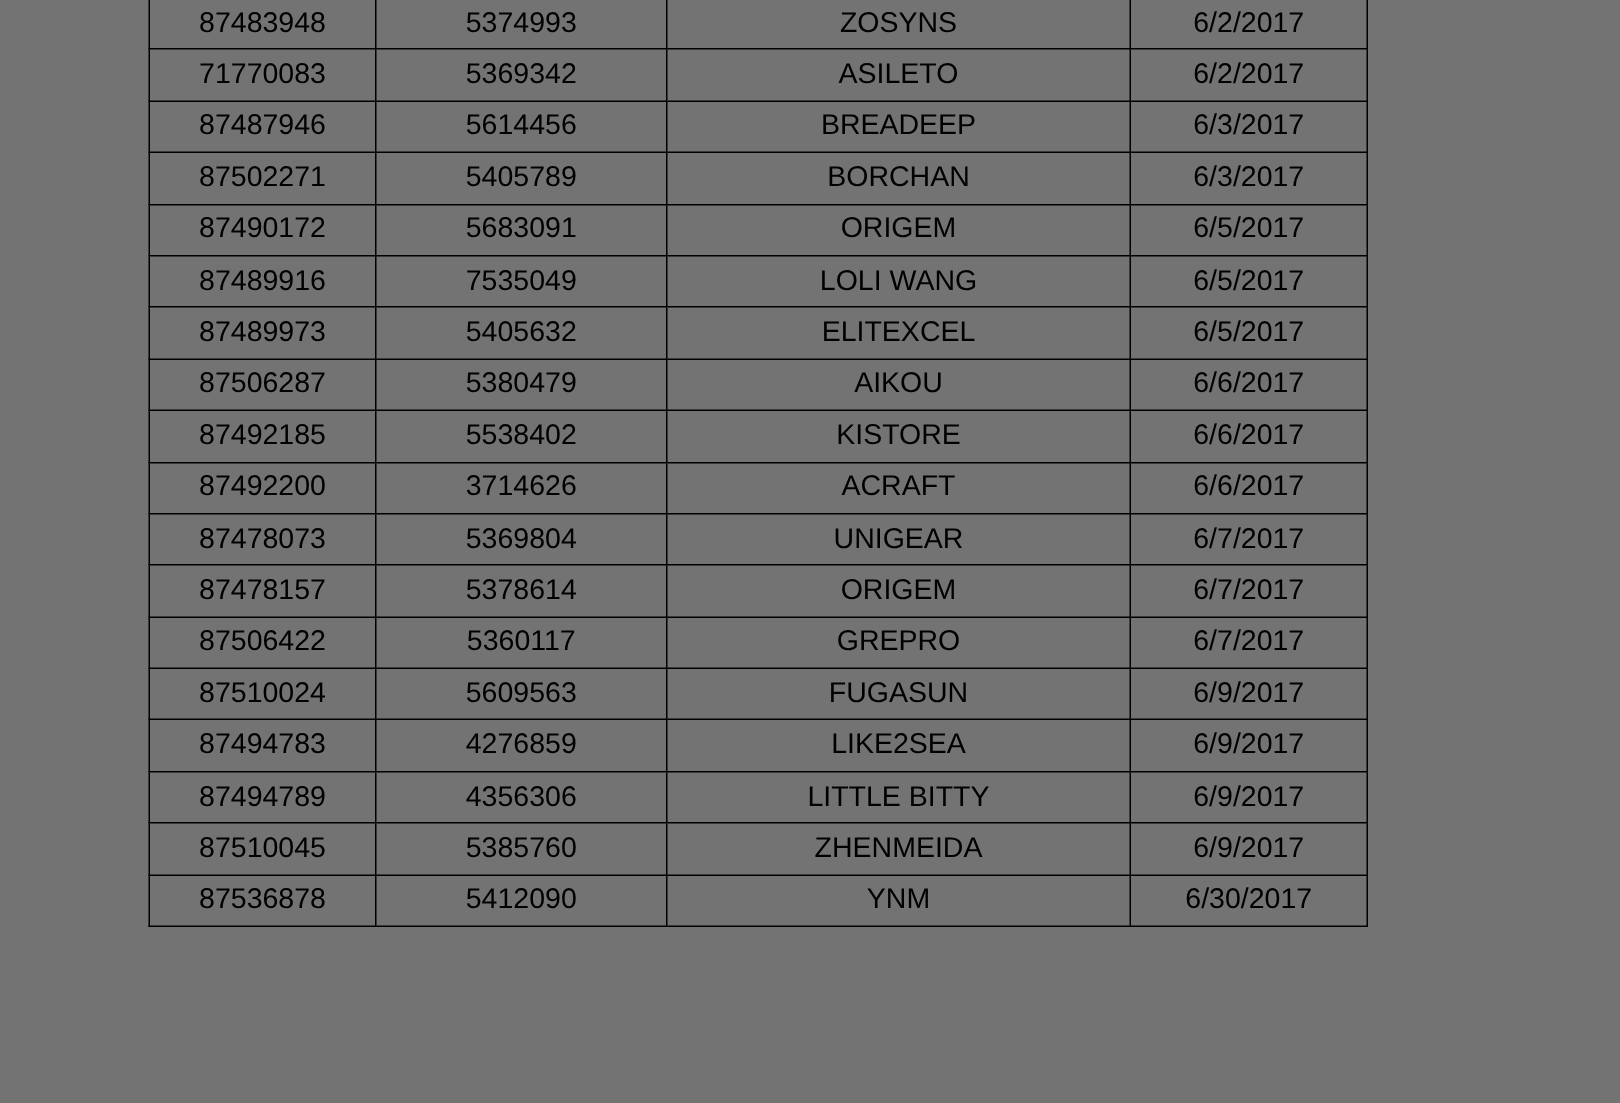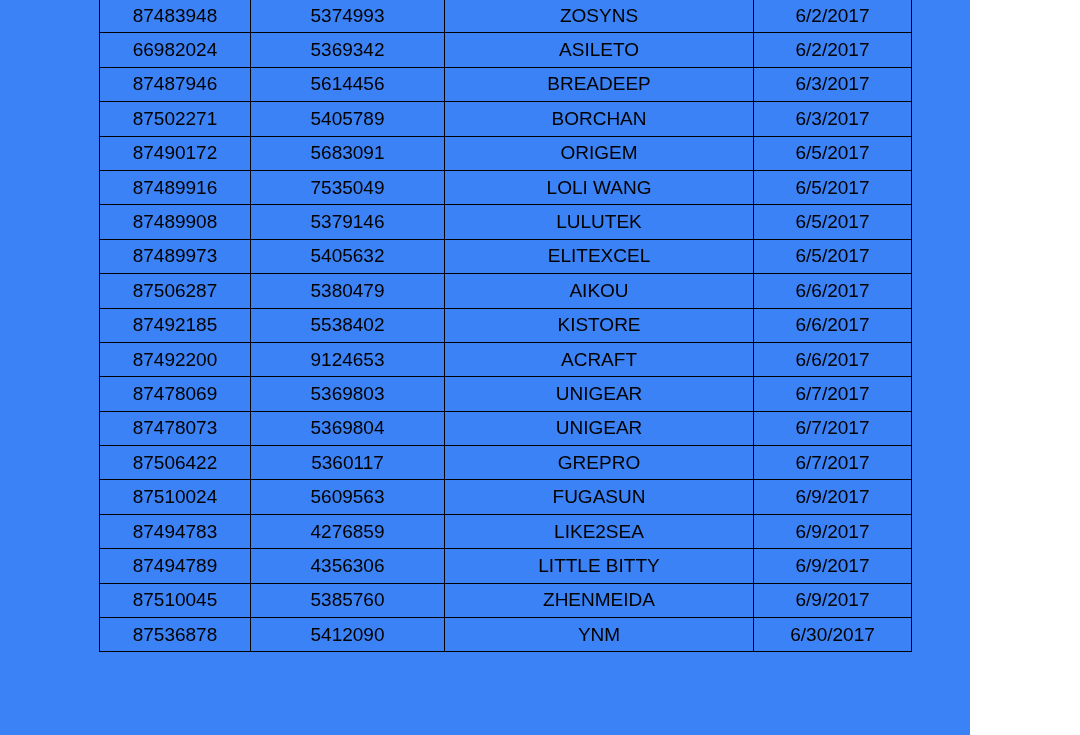--- a/index.html
+++ b/index.html
@@ -8,23 +8,23 @@
     background: #ffffff;
     width: 1080px;
     height: 735px;
     overflow: hidden;
   }
   body {
     font-family: "Liberation Sans", sans-serif;
   }
   .page {
     position: relative;
-    width: 970px;
+    width: 1080px;
     height: 735px;
-    background: #3b82f6;
+    background: #737373;
   }
   .table-wrap {
     position: absolute;
     left: 99px;
     top: -2px;
     width: 812px;
   }
   table.data-table {
     border-collapse: collapse;
     table-layout: fixed;
@@ -60,21 +60,21 @@
         <col class="c3">
       </colgroup>
       <tbody id="table-body">
           <tr>
             <td>87483948</td>
             <td>5374993</td>
             <td>ZOSYNS</td>
             <td>6/2/2017</td>
           </tr>
           <tr>
-            <td>66982024</td>
+            <td>71770083</td>
             <td>5369342</td>
             <td>ASILETO</td>
             <td>6/2/2017</td>
           </tr>
           <tr>
             <td>87487946</td>
             <td>5614456</td>
             <td>BREADEEP</td>
             <td>6/3/2017</td>
           </tr>
@@ -90,59 +90,53 @@
             <td>ORIGEM</td>
             <td>6/5/2017</td>
           </tr>
           <tr>
             <td>87489916</td>
             <td>7535049</td>
             <td>LOLI WANG</td>
             <td>6/5/2017</td>
           </tr>
           <tr>
-            <td>87489908</td>
-            <td>5379146</td>
-            <td>LULUTEK</td>
-            <td>6/5/2017</td>
-          </tr>
-          <tr>
             <td>87489973</td>
             <td>5405632</td>
             <td>ELITEXCEL</td>
             <td>6/5/2017</td>
           </tr>
           <tr>
             <td>87506287</td>
             <td>5380479</td>
             <td>AIKOU</td>
             <td>6/6/2017</td>
           </tr>
           <tr>
             <td>87492185</td>
             <td>5538402</td>
             <td>KISTORE</td>
             <td>6/6/2017</td>
           </tr>
           <tr>
             <td>87492200</td>
-            <td>9124653</td>
+            <td>3714626</td>
             <td>ACRAFT</td>
             <td>6/6/2017</td>
-          </tr>
-          <tr>
-            <td>87478069</td>
-            <td>5369803</td>
-            <td>UNIGEAR</td>
-            <td>6/7/2017</td>
           </tr>
           <tr>
             <td>87478073</td>
             <td>5369804</td>
             <td>UNIGEAR</td>
+            <td>6/7/2017</td>
+          </tr>
+          <tr>
+            <td>87478157</td>
+            <td>5378614</td>
+            <td>ORIGEM</td>
             <td>6/7/2017</td>
           </tr>
           <tr>
             <td>87506422</td>
             <td>5360117</td>
             <td>GREPRO</td>
             <td>6/7/2017</td>
           </tr>
           <tr>
             <td>87510024</td>

